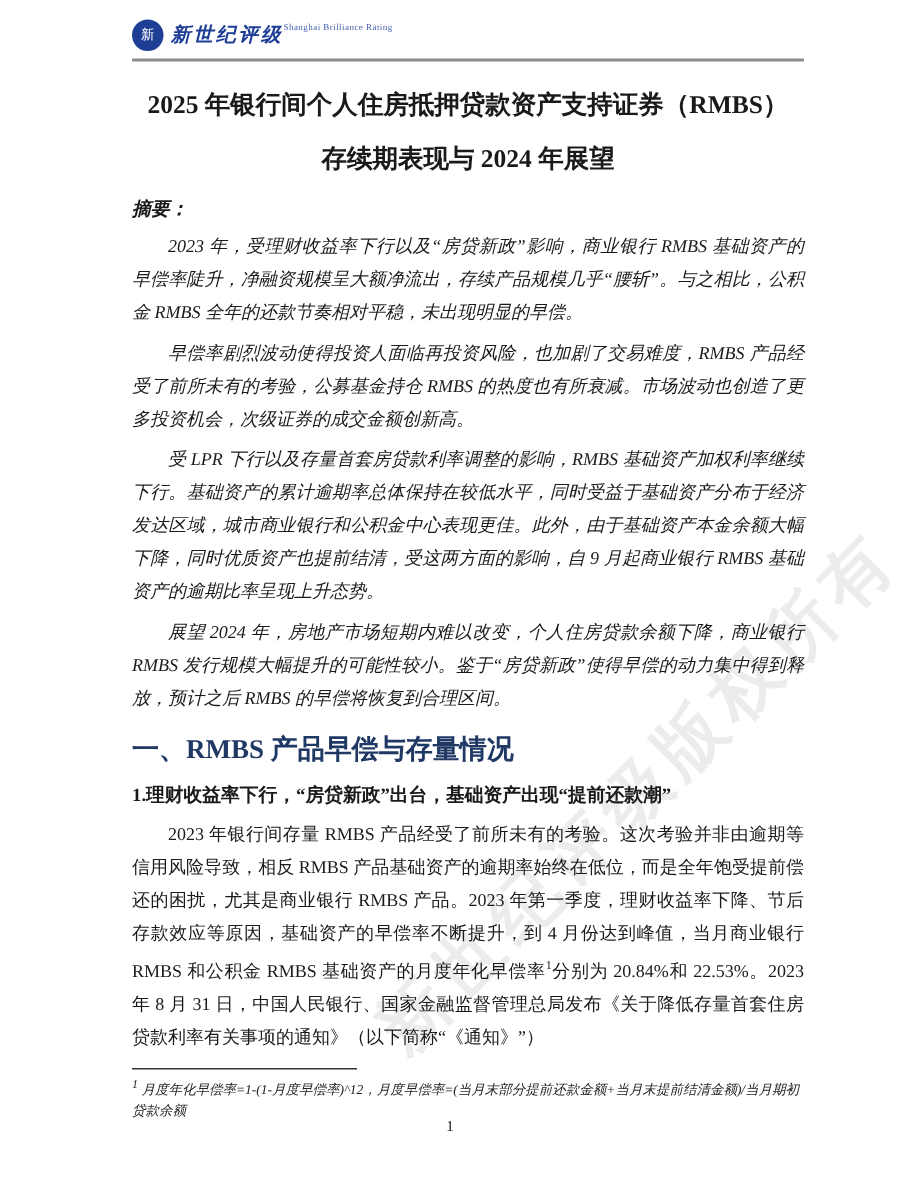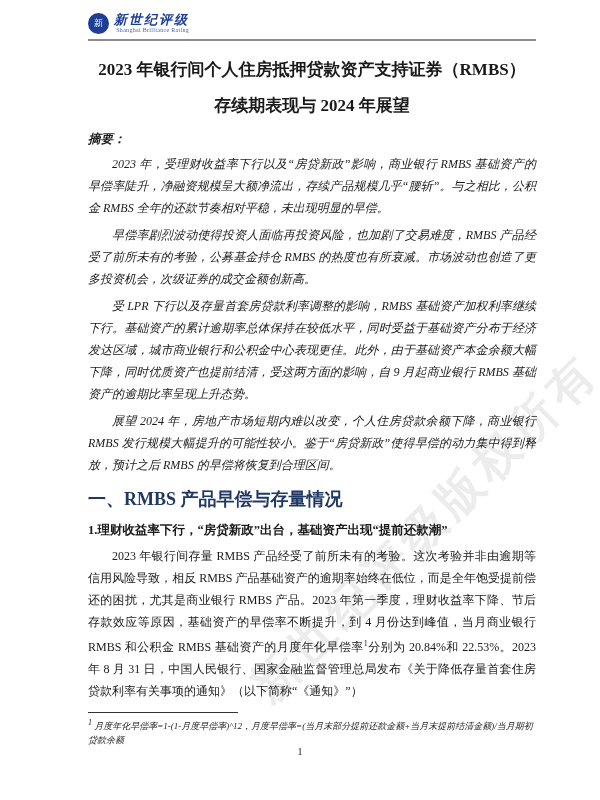--- a/index.html
+++ b/index.html
@@ -12,21 +12,21 @@
   .header {
     position:absolute; top:8px; left:88px; right:64px; height:30px;
     display:flex; justify-content:space-between; align-items:center;
   }
   .series-title { color:#2b4a9c; font-weight:bold; font-size:13px; letter-spacing:0.5px; }
   .logo { display:flex; align-items:center; gap:5px; }
   .logo-circle {
     width:21px; height:21px; border-radius:50%; background:#1e3e96;
     color:#ffffff; font-size:9px; line-height:21px; text-align:center; flex:0 0 auto;
   }
-  .logo-text { display:flex; flex-direction:column; line-height:1.1;text-align:right; }
+  .logo-text { display:flex; line-height:1.1; }
   .logo-cn { color:#1e3e96; font-weight:bold; font-style:italic; font-size:13px; letter-spacing:2px; }
   .logo-en { color:#4a63b0; font-size:6px; letter-spacing:0.3px; }
   .head-rule { position:absolute; top:39px; left:88px; right:64px; border-top:2px solid #8c8c8c; }
   
   .content { position:absolute; top:52px; left:88px; right:64px; }
   .doc-title { text-align:center; font-weight:bold; font-size:17px; line-height:24px; margin:6px 0 0 0; }
   .doc-title.second { margin-top:12px; }
   .authors { text-align:center; font-size:11px; margin-top:13px; color:#222; }
   .abstract-label { font-weight:bold; font-style:italic; font-size:12.5px; margin-top:13px; }
   p.abs {
@@ -64,21 +64,21 @@
       <div class="logo-circle">新</div>
       <div class="logo-text">
         <span class="logo-cn">新世纪评级</span>
         <span class="logo-en">Shanghai Brilliance Rating</span>
       </div>
     </div>
   </div>
   <div class="head-rule"></div>
 
   <div class="content">
-    <div class="doc-title">2023 年银行间个人住房抵押贷款资产支持证券（RMBS）</div>
+    <div class="doc-title">2025 年银行间个人住房抵押贷款资产支持证券（RMBS）</div>
     <div class="doc-title second">存续期表现与 2024 年展望</div>
 
     <div class="abstract-label">摘要：</div>
     <p class="abs">2023 年，受理财收益率下行以及“房贷新政”影响，商业银行 RMBS 基础资产的早偿率陡升，净融资规模呈大额净流出，存续产品规模几乎“腰斩”。与之相比，公积金 RMBS 全年的还款节奏相对平稳，未出现明显的早偿。</p>
     <p class="abs">早偿率剧烈波动使得投资人面临再投资风险，也加剧了交易难度，RMBS 产品经受了前所未有的考验，公募基金持仓 RMBS 的热度也有所衰减。市场波动也创造了更多投资机会，次级证券的成交金额创新高。</p>
     <p class="abs">受 LPR 下行以及存量首套房贷款利率调整的影响，RMBS 基础资产加权利率继续下行。基础资产的累计逾期率总体保持在较低水平，同时受益于基础资产分布于经济发达区域，城市商业银行和公积金中心表现更佳。此外，由于基础资产本金余额大幅下降，同时优质资产也提前结清，受这两方面的影响，自 9 月起商业银行 RMBS 基础资产的逾期比率呈现上升态势。</p>
     <p class="abs">展望 2024 年，房地产市场短期内难以改变，个人住房贷款余额下降，商业银行 RMBS 发行规模大幅提升的可能性较小。鉴于“房贷新政”使得早偿的动力集中得到释放，预计之后 RMBS 的早偿将恢复到合理区间。</p>
 
     <div class="section-heading">一、RMBS 产品早偿与存量情况</div>
     <div class="sub-heading">1.理财收益率下行，“房贷新政”出台，基础资产出现“提前还款潮”</div>

